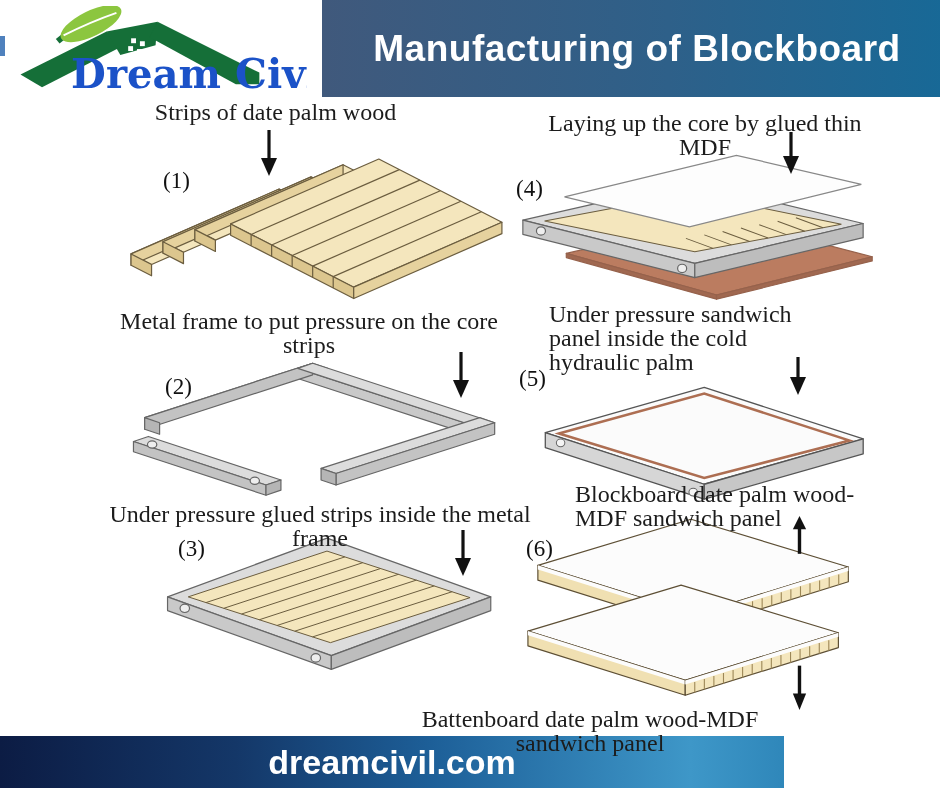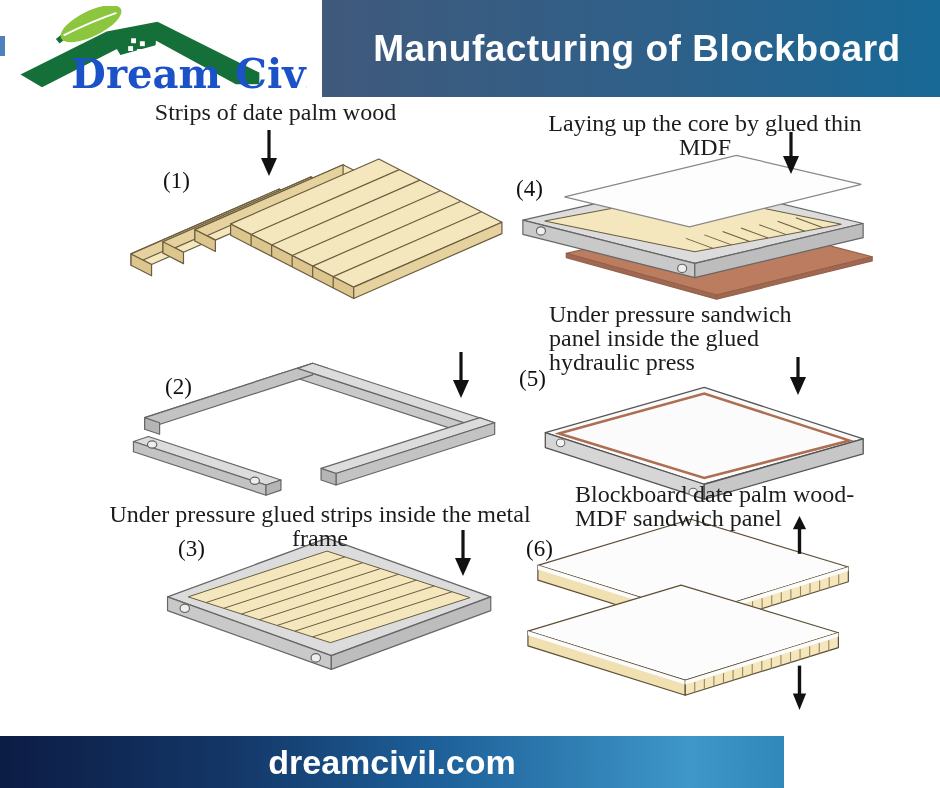--- a/index.html
+++ b/index.html
@@ -60,24 +60,26 @@
       <path d="M52,30 Q80,16 106,7" stroke="#fff" stroke-width="2" fill="none"></path>
     </g>
     <text x="195" y="84" text-anchor="middle" font-family="DejaVu Serif, serif" font-weight="bold" font-size="41" fill="#1b52c8">Dream Civil</text>
   </svg>
 
   <div id="top-banner">
     <span class="title">Manufacturing of Blockboard</span>
   </div>
 
   <div class="cap center c1">Strips of date palm wood</div>
+  <div class="cap center c2">Metal frame to put pressure on the core strips</div>
   <div class="cap center c3">Under pressure glued strips inside the metal frame</div>
   <div class="cap center c4">Laying up the core by glued thin MDF</div>
-  <div class="cap c5">Under pressure sandwich panel inside the glued hydraulic press</div>
+  <div class="cap c5">Under pressure sandwich panel inside the cold hydraulic palm</div>
   <div class="cap c6">Blockboard date palm wood-MDF sandwich panel</div>
+  <div class="cap center c7">Battenboard date palm wood-MDF sandwich panel</div>
 
   <span class="num n1">(1)</span>
   <span class="num n2">(2)</span>
   <span class="num n3">(3)</span>
   <span class="num n4">(4)</span>
   <span class="num n5">(5)</span>
   <span class="num n6">(6)</span>
 
   <svg class="arrow" style="left:258px;top:128px" width="22" height="48">
     <line x1="11" y1="2" x2="11" y2="32" stroke="#111" stroke-width="3.2"></line>

